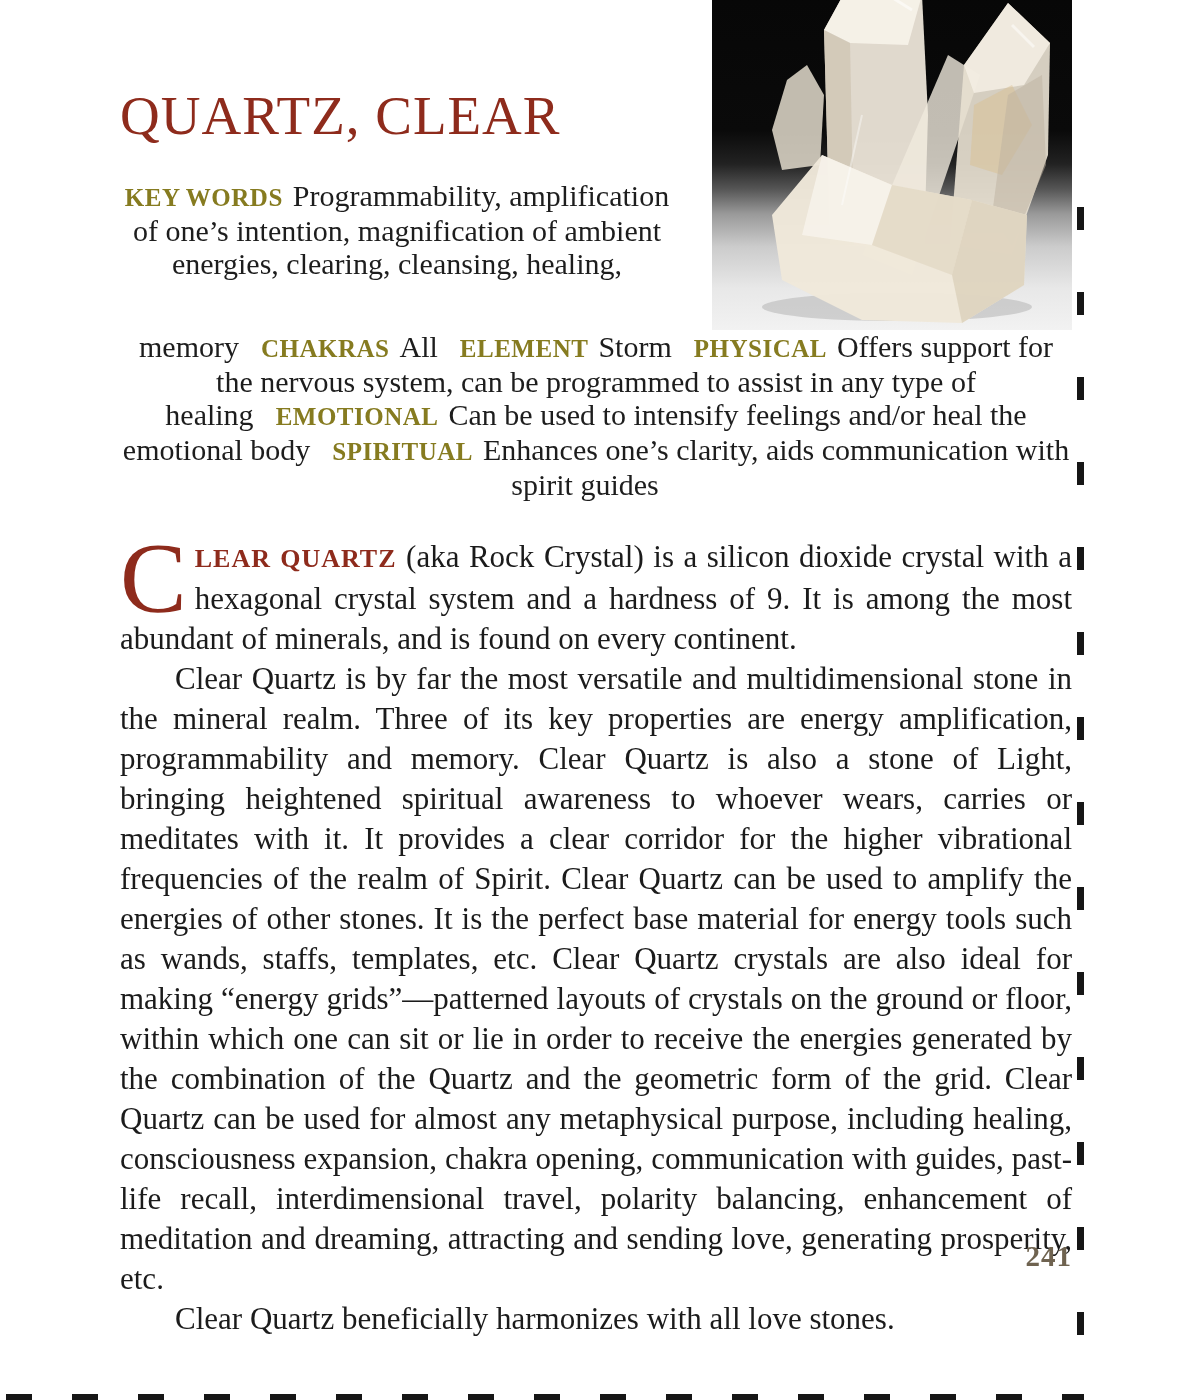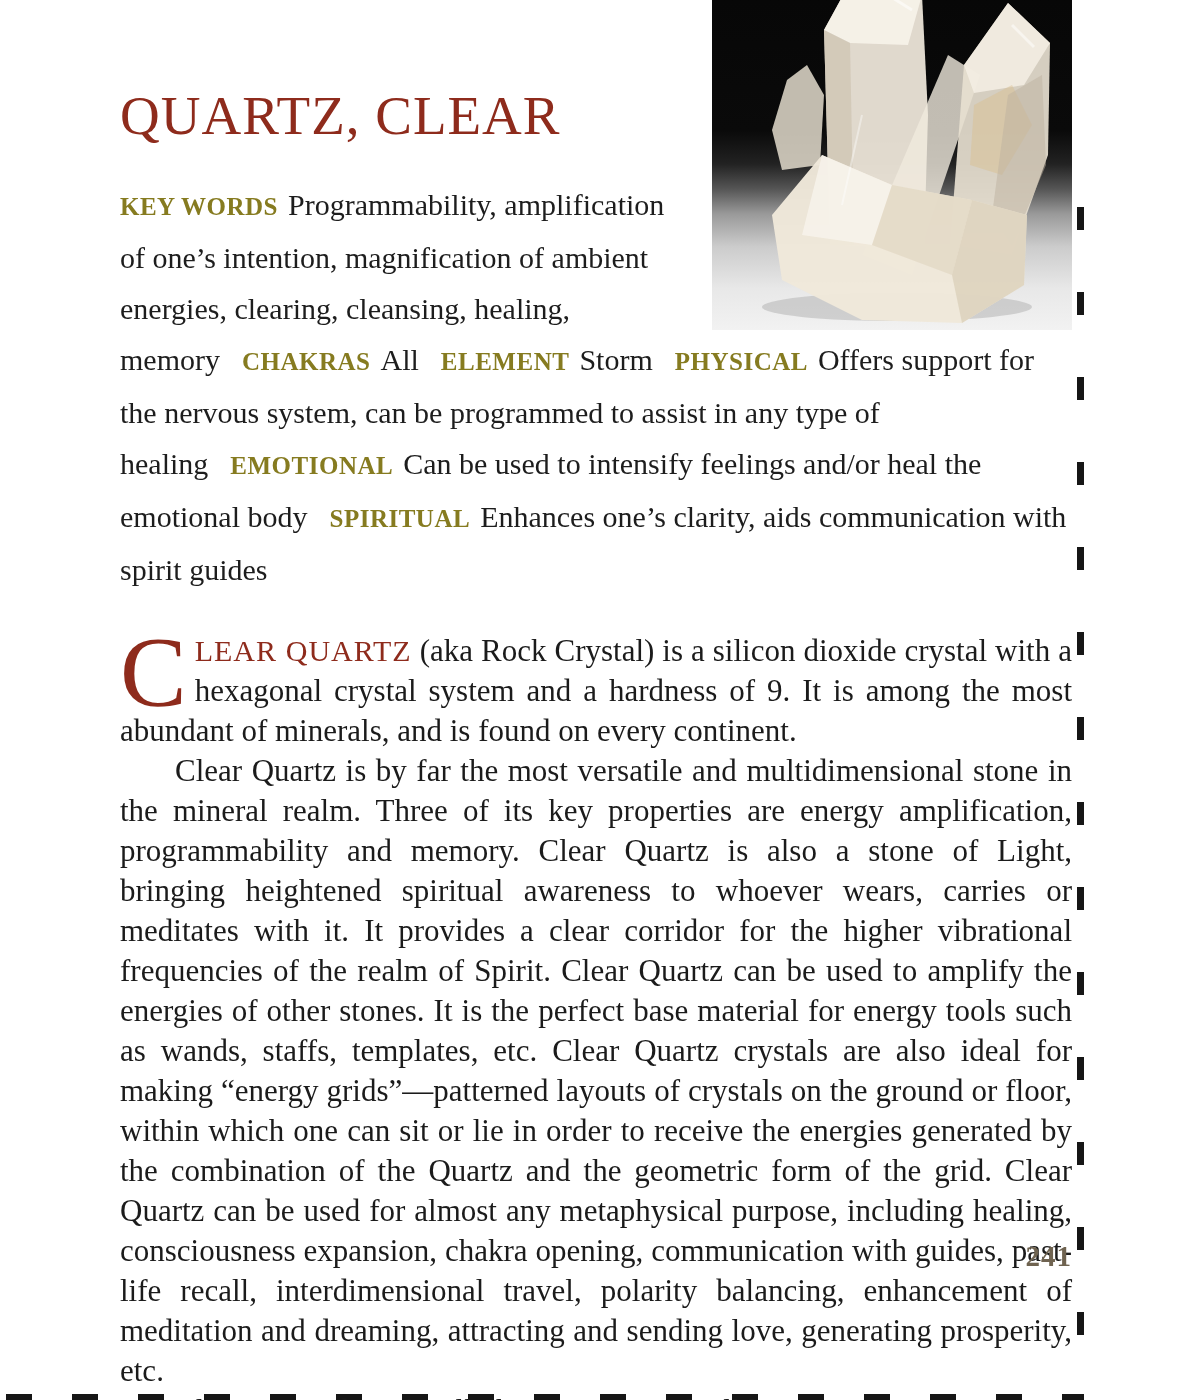--- a/index.html
+++ b/index.html
@@ -56,23 +56,23 @@
     padding-top: 85px;
     font-size: 55px;
     line-height: 62px;
     font-weight: normal;
     letter-spacing: 1px;
     color: #8e2b1c;
   }
   .properties {
     margin: 32px 0 0 0;
     font-size: 30px;
-    line-height: 51px;
+    line-height: 33px;
     color: #1d1d1d;
-    text-align: left;
+    text-align: center;
   }
   .prop-label {
     font-weight: bold;
     font-size: 25px;
     letter-spacing: 0.5px;
     color: #867b20;
     margin-right: 10px;
   }
   .prop-text { margin-right: 22px; }
 
@@ -88,23 +88,23 @@
   .dropcap {
     float: left;
     font-size: 100px;
     line-height: 78px;
     padding: 2px 8px 0 0;
     color: #8e2b1c;
     font-weight: normal;
   }
   .leadcaps {
     color: #8e2b1c;
-    font-size: 30px;
+    font-size: 26px;
     letter-spacing: 1px;
-    font-weight: normal;
+    font-weight: bold;
   }
   p.indent { text-indent: 55px; }
 
   .page-number {
     position: absolute;
     left: 0;
     width: 952px;
     top: 1240px;
     text-align: right;
     font-size: 29px;

